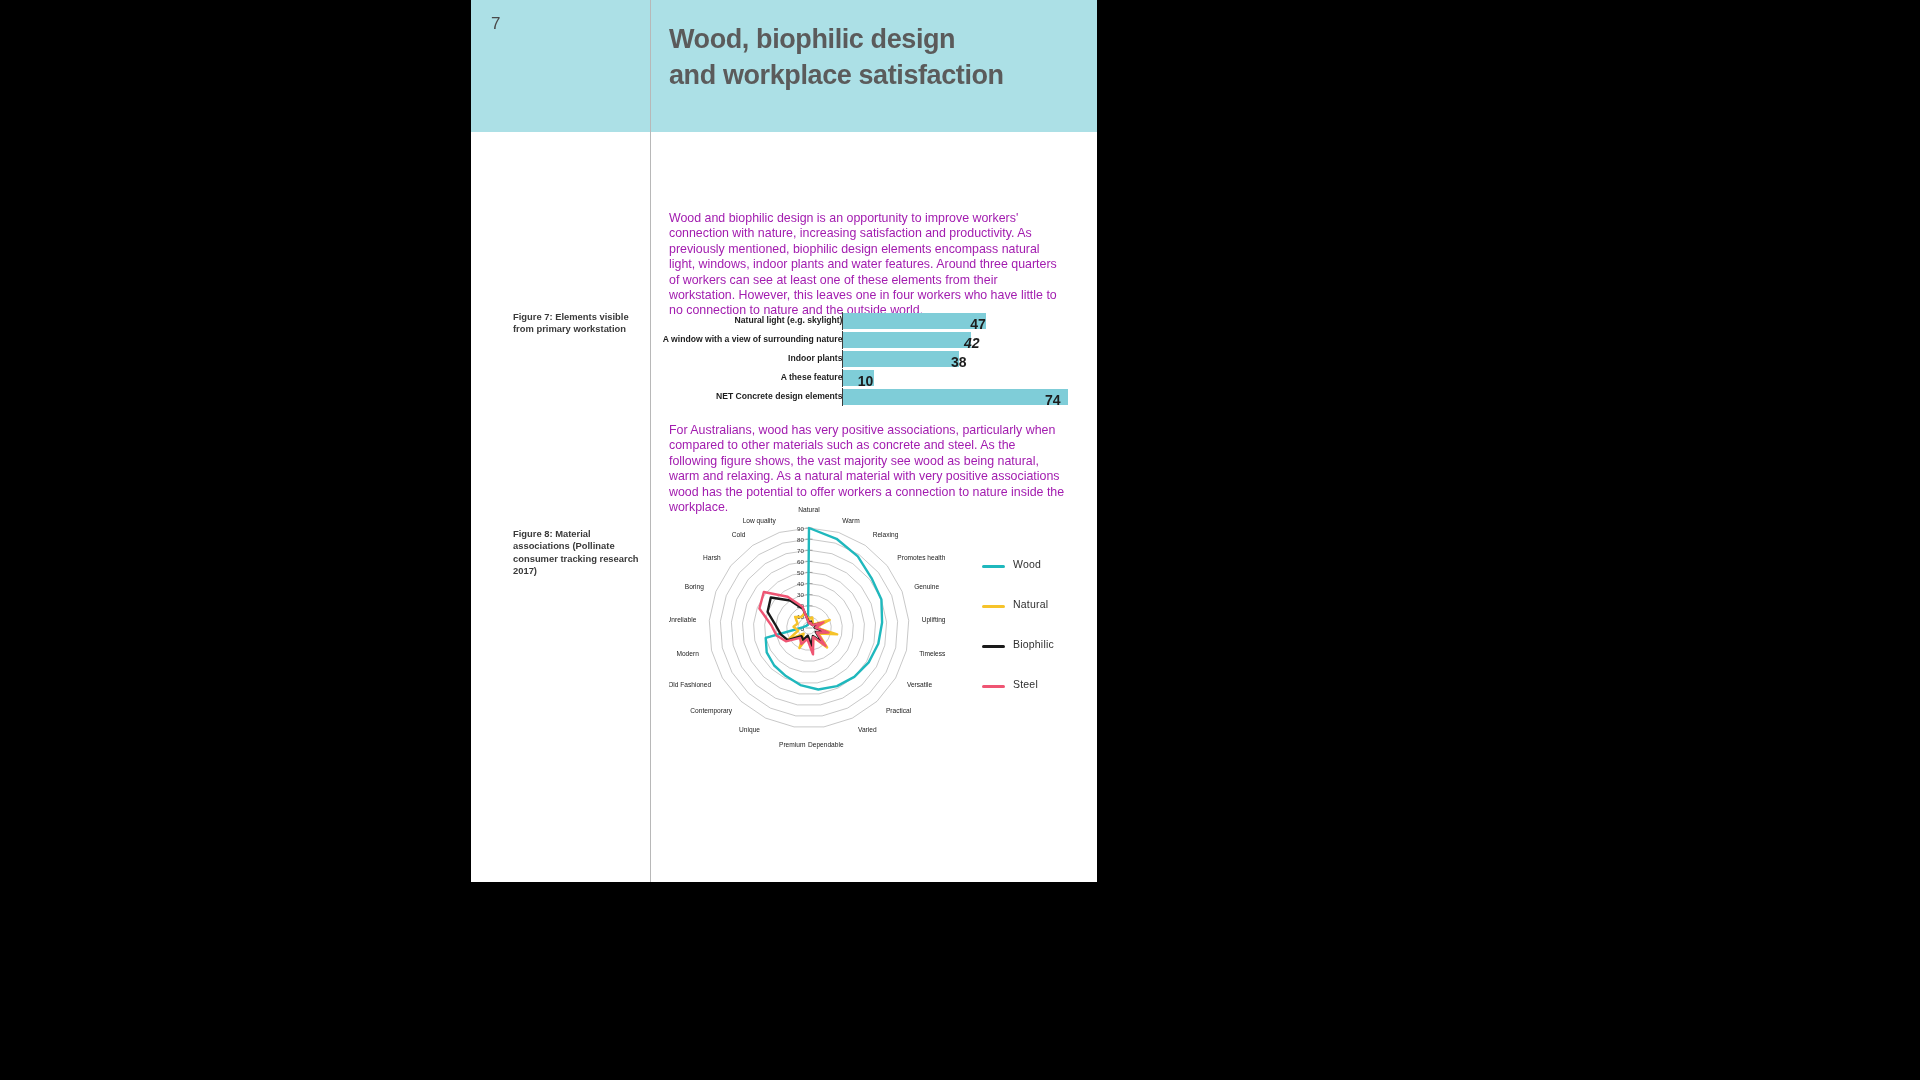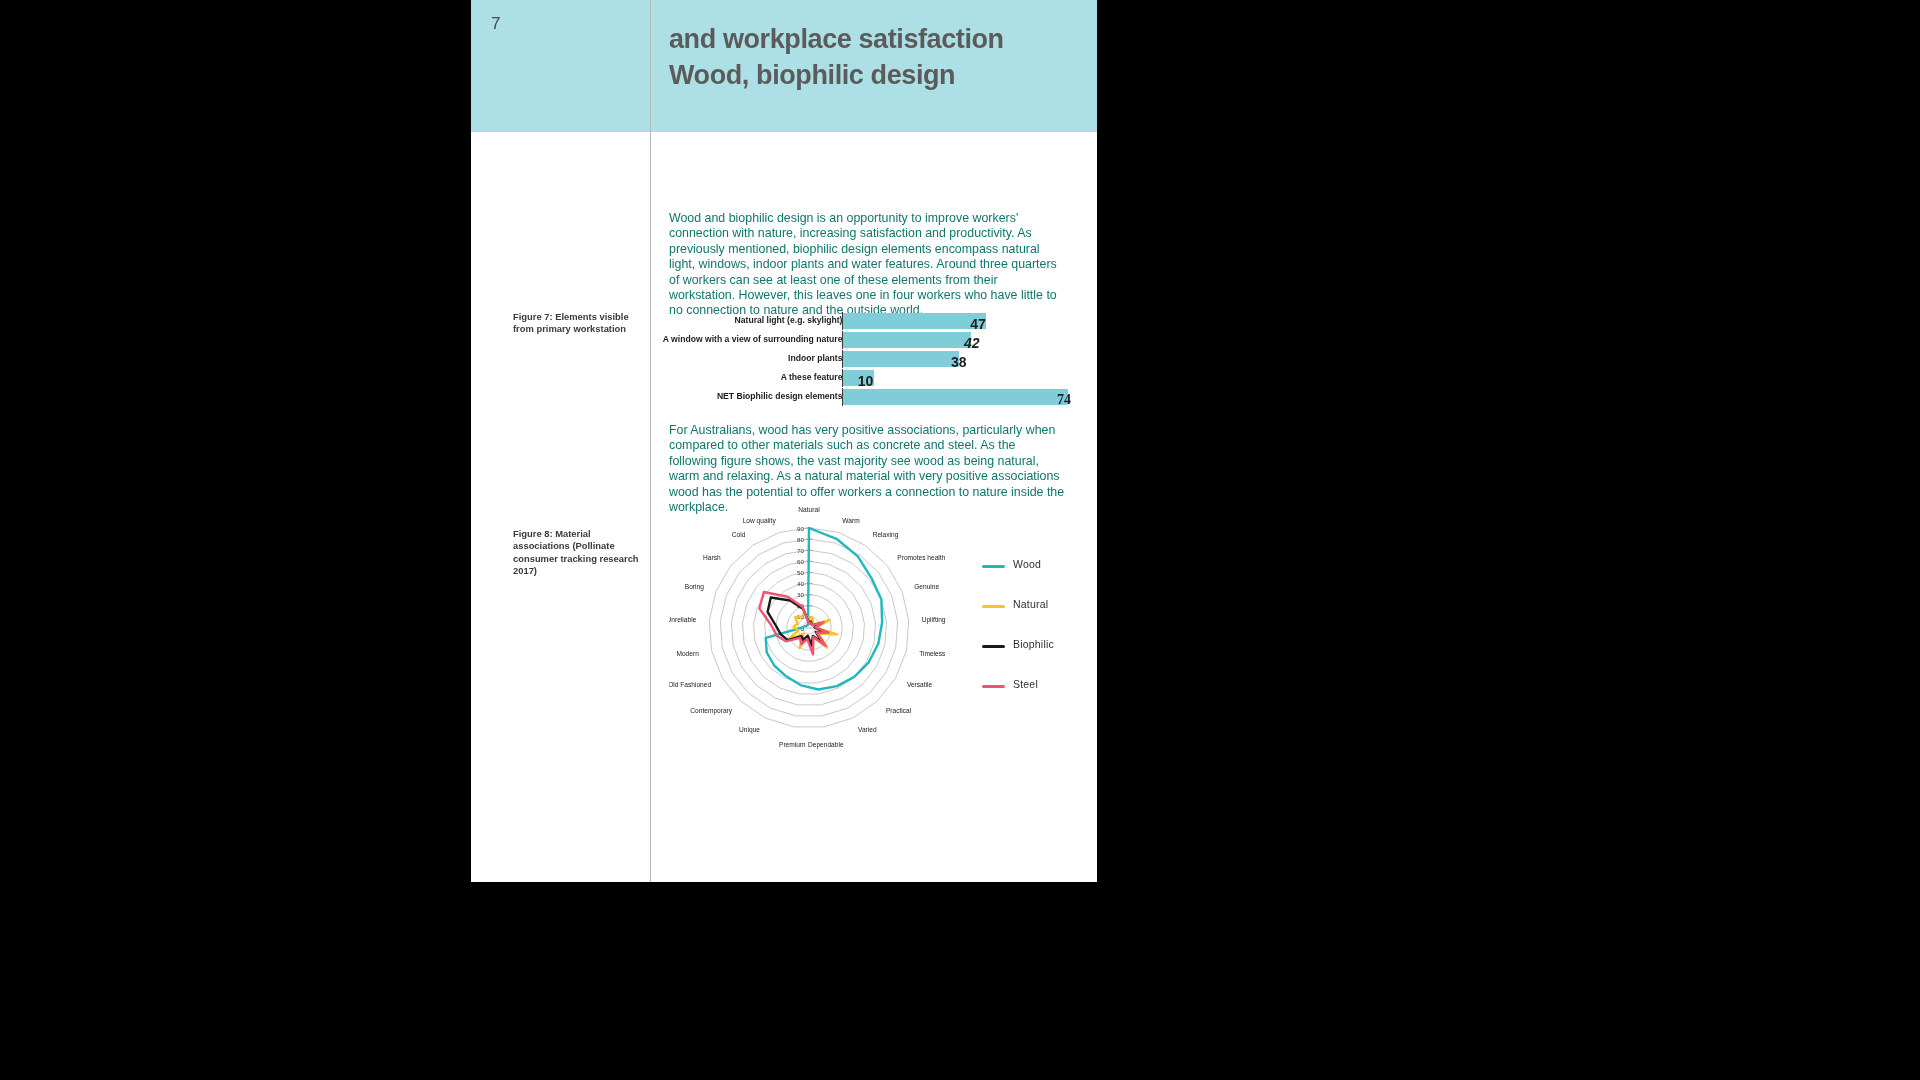--- a/index.html
+++ b/index.html
@@ -32,21 +32,21 @@
   }
   #title{
     position:absolute;left:198px;top:22px;width:420px;
     font-size:27px;font-weight:bold;color:#5b5b5b;
     line-height:1.33;letter-spacing:-.4px;
   }
   #title .l{display:block;}
   
   .para{
     position:absolute;left:198px;width:398px;
-    font-size:12.4px;color:#0f766e;line-height:1.24;
+    font-size:12.4px;color:#a21caf;line-height:1.24;
   }
   #para1{top:211px;}
   #para2{top:423px;}
   
   .caption{
     position:absolute;left:42px;width:135px;
     font-size:9.4px;font-weight:bold;color:#3a3a3a;line-height:1.32;
   }
   #cap7{top:311px;}
   #cap8{top:528px;}
@@ -85,22 +85,22 @@
 </style>
 </head>
 <body>
 
 <div id="page">
 
   <div id="header">
     <div id="page-number">7</div>
     <div id="header-rule"></div>
     <div id="title">
+      <span class="l">Wood, biophilic design</span>
       <span class="l">and workplace satisfaction</span>
-      <span class="l">Wood, biophilic design</span>
     </div>
   </div>
 
   <div id="rule"></div>
 
   <div class="para" id="para1">Wood and biophilic design is an opportunity to improve workers' connection with nature,  increasing satisfaction and productivity. As previously mentioned, biophilic design elements encompass natural light, windows, indoor plants and water features. Around three quarters of workers can see at least one of these elements from their workstation. However, this leaves one in four workers who have little to no connection to nature and the outside world.</div>
 
   <div class="caption" id="cap7">Figure 7: Elements visible from primary workstation</div>
 
   <div id="fig7">
@@ -122,24 +122,24 @@
         <div class="bar-fill" style="width: 115.541px; background: rgb(127, 205, 216);"></div>
         <div class="bar-val" style="left: 282px;">38</div>
       </div>
       <div class="bar-row">
         <div class="bar-label">A these feature</div>
         <div class="bar-axis"></div>
         <div class="bar-fill" style="width: 30.4054px; background: rgb(127, 205, 216);"></div>
         <div class="bar-val" style="left: 188.805px;">10</div>
       </div>
       <div class="bar-row">
-        <div class="bar-label">NET Biophilic design elements</div>
+        <div class="bar-label">NET Concrete design elements</div>
         <div class="bar-axis"></div>
         <div class="bar-fill" style="width: 225px; background: rgb(127, 205, 216);"></div>
-        <div class="bar-val" style="left: 388px; font-family: Liberation Serif, serif;">74</div>
+        <div class="bar-val" style="left: 376px;">74</div>
       </div>
     </div>
 
   <div class="para" id="para2">For Australians, wood has very positive associations, particularly when compared to other materials such as concrete and steel. As the following figure shows, the vast majority see wood as being natural, warm and relaxing. As a natural material with very positive associations wood has the potential to offer workers a connection to nature inside the workplace.</div>
 
   <div class="caption" id="cap8">Figure 8: Material associations (Pollinate consumer tracking research 2017)</div>
 
   <div id="fig8">
     <svg id="radar-svg" width="310" height="250" viewBox="0 0 310 250">
         <path d="M140.0,111.9L143.3,112.4L146.3,113.8L148.7,116.1L150.3,118.9L151.1,122.2L150.8,125.5L149.6,128.6L147.6,131.1L144.8,133.0L141.7,134.0L138.3,134.0L135.2,133.0L132.4,131.1L130.4,128.6L129.2,125.5L128.9,122.2L129.7,118.9L131.3,116.1L133.7,113.8L136.7,112.4Z" fill="none" stroke="#9a9a9a" stroke-width="0.55"></path>

